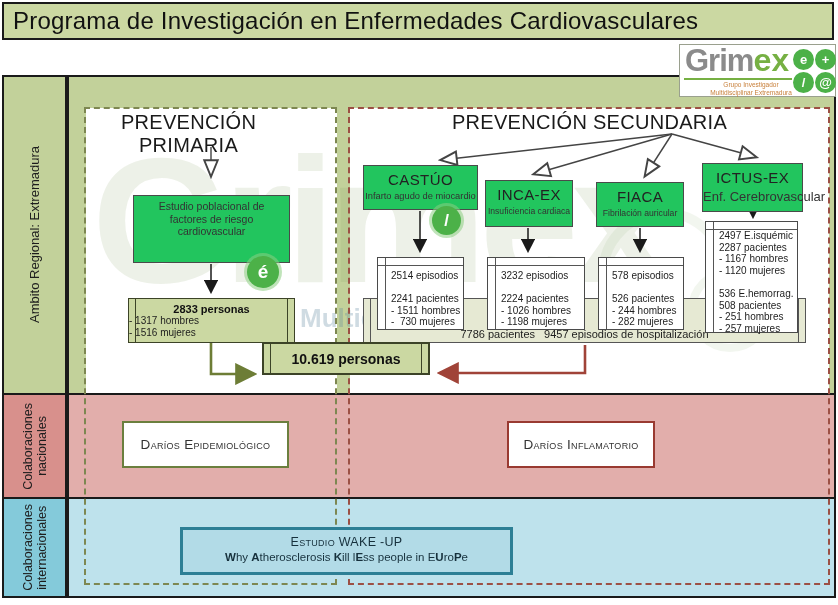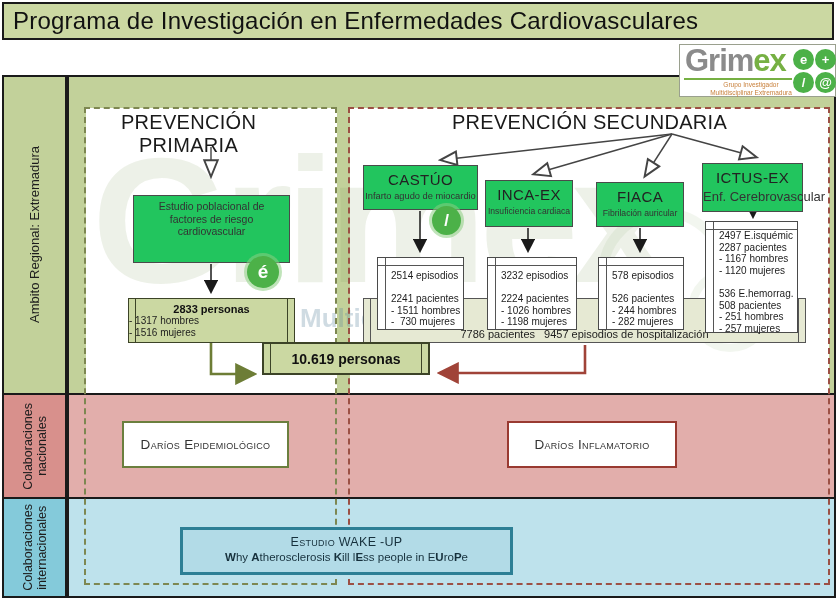--- a/index.html
+++ b/index.html
@@ -9,21 +9,21 @@
   .abs{position:absolute;}
 
   
   .titlebar{left:2px;top:2px;width:832px;height:38px;background:var(--title-bg);
     border:2px solid #1a1a1a;font-size:24px;font-weight:500;color:#111;
     line-height:34px;padding-left:9px;letter-spacing:.2px;}
 
   
   .logobox{left:679px;top:44px;width:157px;height:53px;background:#fff;border:1px solid #9aa08e;}
   .brand{position:absolute;left:5px;top:-2px;font-size:31px;font-weight:700;letter-spacing:-1px;}
-  .brand .g1{color:var(--logo-gray);} .brand .g2{color:var(--logo-green);}
+  .brand .g1{color:var(--logo-gray);} .brand .g2{color:var(--logo-green);font-family:Liberation Mono, monospace;}
   .brandline{position:absolute;left:4px;top:33px;width:108px;height:2px;background:var(--logo-green);}
   .tagline{position:absolute;left:30px;top:36px;width:82px;text-align:center;
     font-size:6.5px;line-height:7.5px;color:var(--logo-orange);}
   .lcirc{position:absolute;width:21px;height:21px;border-radius:50%;background:var(--badge-green);
     color:#fff;font-weight:700;font-size:13px;display:flex;align-items:center;justify-content:center;}
 
   
   .band{border:2px solid #1a1a1a;}
   .b-green{left:67px;top:75px;width:769px;height:320px;background:var(--band-regional);}
   .b-pink {left:67px;top:393px;width:769px;height:106px;background:var(--band-nacional);}
@@ -229,21 +229,21 @@
   </div>
   <div class="abs badge" style="left:432px;top:206px;width:29px;height:29px;font-size:17px">/</div>
 
   <div class="abs stats" style="left:377px;top:257px;width:87px;height:73px">
       <div class="stat-line">2514 episodios</div>
       <div class="stat-line"></div>
       <div class="stat-line">2241 pacientes</div>
       <div class="stat-line">- 1511 hombres</div>
       <div class="stat-line">-  730 mujeres</div>
     </div>
-  <div class="abs stats" style="left:487px;top:257px;width:90px;height:73px">
+  <div class="abs stats" style="left:487px;top:257px;width:98px;height:73px">
       <div class="stat-line">3232 episodios</div>
       <div class="stat-line"></div>
       <div class="stat-line">2224 pacientes</div>
       <div class="stat-line">- 1026 hombres</div>
       <div class="stat-line">- 1198 mujeres</div>
     </div>
   <div class="abs stats" style="left:598px;top:257px;width:86px;height:73px">
       <div class="stat-line">578 episodios</div>
       <div class="stat-line"></div>
       <div class="stat-line">526 pacientes</div>
@@ -261,20 +261,20 @@
       <div class="stat-line">- 251 hombres</div>
       <div class="stat-line">- 257 mujeres</div>
     </div>
 
   <div class="abs dashed d-left"></div>
   <div class="abs dashed d-right"></div>
 
   <div class="abs proc unionbox" style="left:262px;top:342px;width:168px;height:33px">10.619 personas</div>
 
   <div class="abs collab c-epi" style="left:122px;top:421px;width:167px;height:47px">Daríos Epidemiológico</div>
-  <div class="abs collab c-inf" style="left:507px;top:421px;width:170px;height:47px">Daríos Inflamatorio</div>
+  <div class="abs collab c-inf" style="left:507px;top:421px;width:148px;height:47px">Daríos Inflamatorio</div>
 
   <div class="abs wake" style="left:180px;top:527px;width:333px;height:48px">
     <div class="w1">Estudio WAKE -UP</div>
     <div class="w2"><span class="b">W</span><span>hy </span><span class="b">A</span><span>therosclerosis </span><span class="b">K</span><span>ill l</span><span class="b">E</span><span>ss people in E</span><span class="b">U</span><span>ro</span><span class="b">P</span><span>e</span></div>
   </div>
 
 </div>
 
 </body></html>

